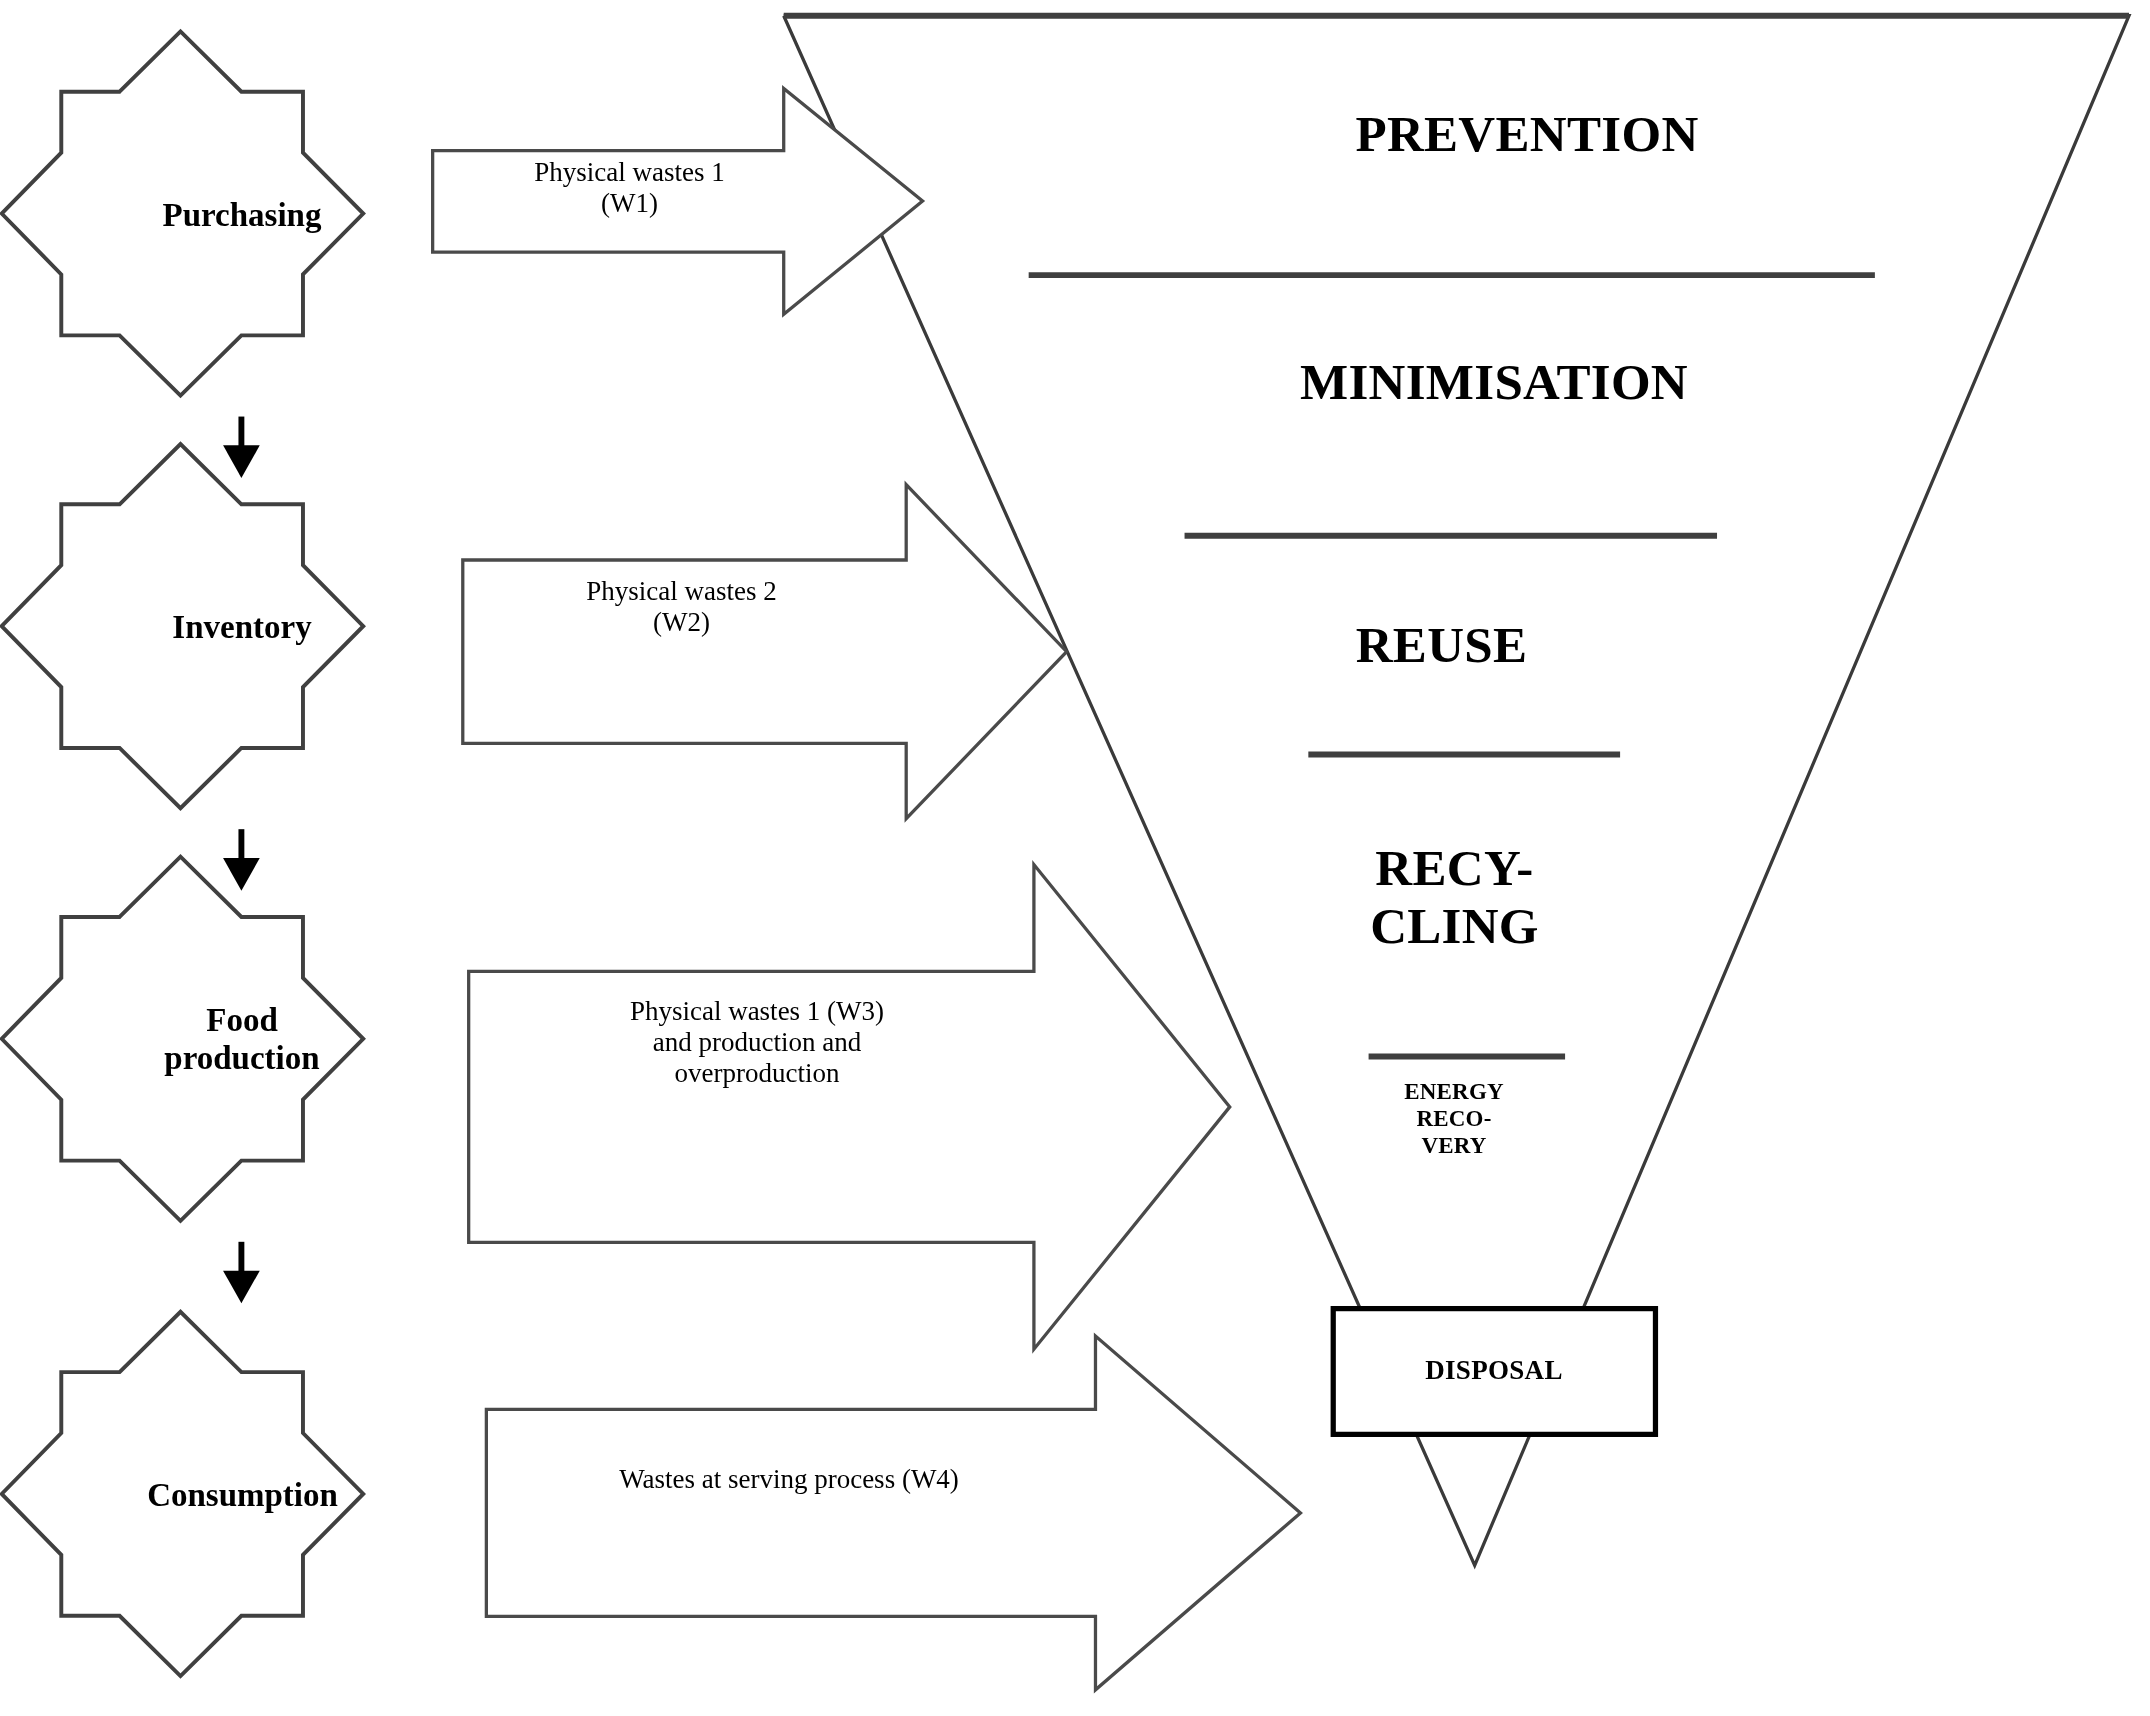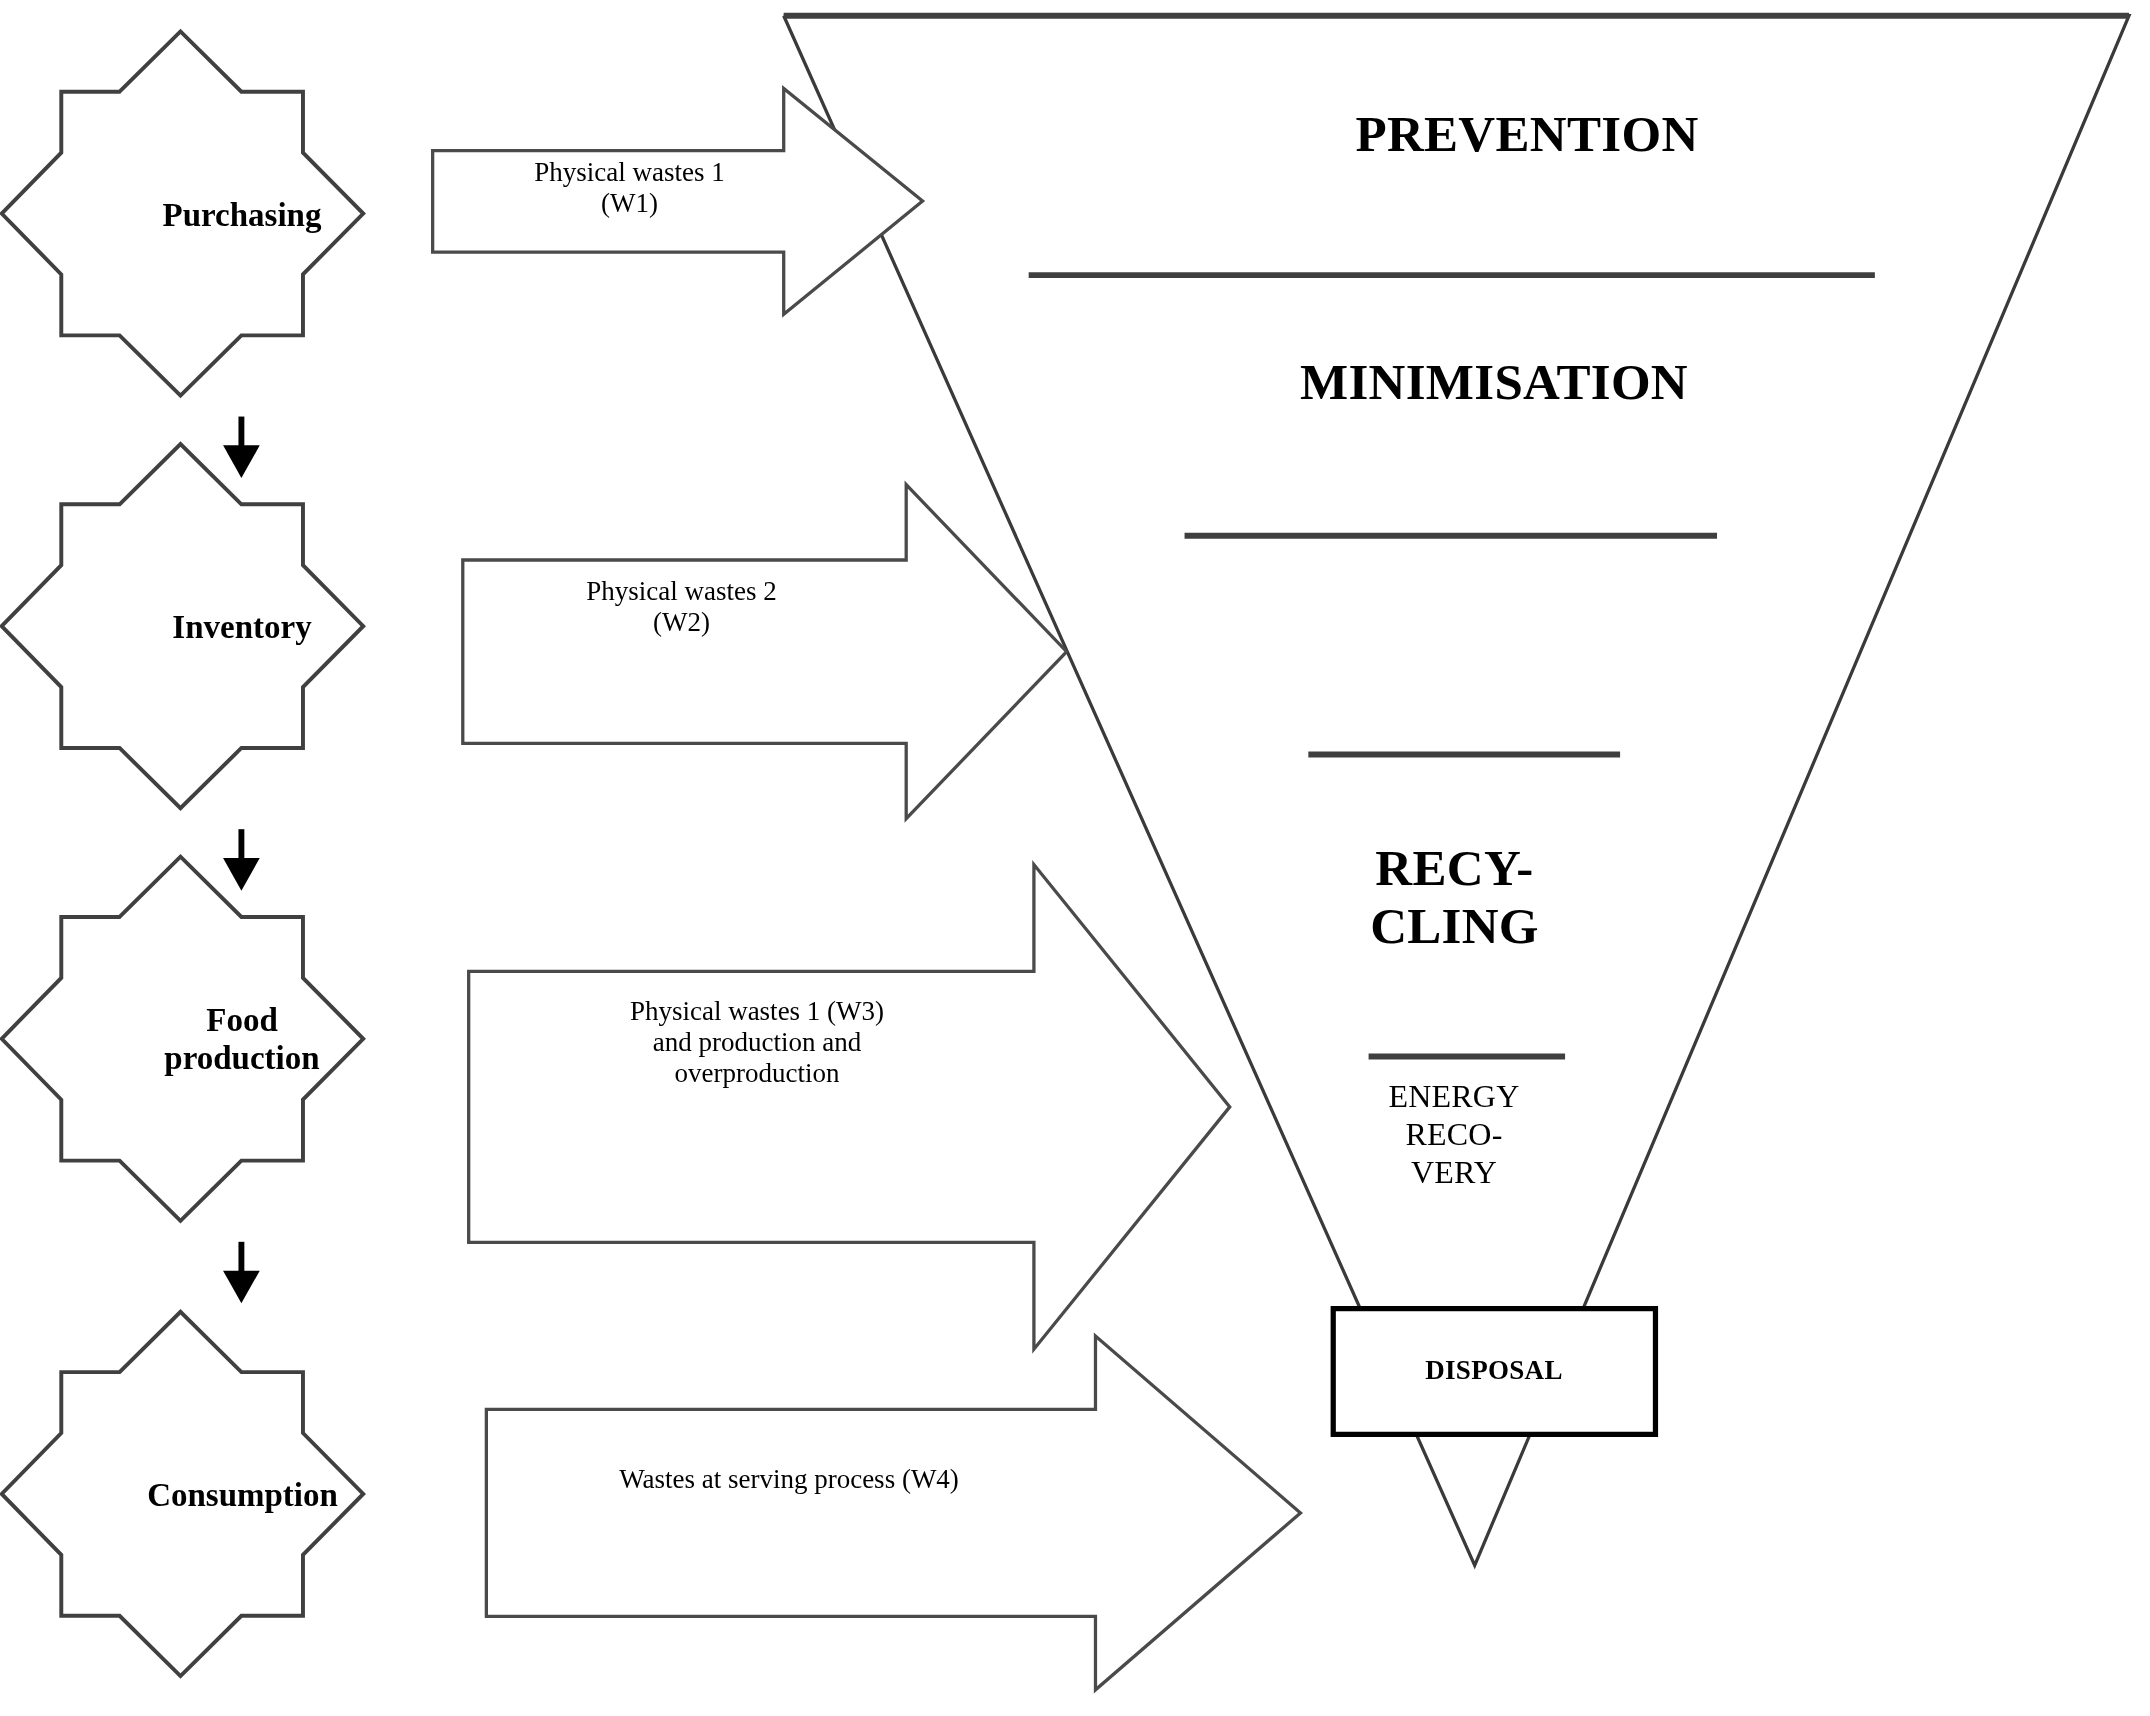--- a/index.html
+++ b/index.html
@@ -72,22 +72,22 @@
   .arrow-label {
     font-size: 27px;
     font-weight: normal;
   }
   .tier-label {
     font-weight: bold;
     font-size: 51px;
     letter-spacing: 0.3px;
   }
   .tier-label-small {
-    font-weight: normal;
-    font-size: 32px;
+    font-weight: bold;
+    font-size: 23px;
     line-height: 1.18;
     letter-spacing: 0.2px;
   }
   .tier-label-disposal {
     font-weight: bold;
     font-size: 27px;
     letter-spacing: 0.3px;
   }
 </style>
 </head>
@@ -157,20 +157,21 @@
   <div class="lbl arrow-label" style="left:498px; top:996px; width:518px;">Physical wastes 1 (W3)
 and production and
 overproduction</div>
 
   <div class="lbl arrow-label" style="left:504px; top:1428px; width:570px;margin-top:36px;">Wastes at serving process (W4)</div>
 
   <div class="lbl tier-label" style="left:1101px; top:105px; width:852px;">PREVENTION</div>
 
   <div class="lbl tier-label" style="left:1101px; top:353px; width:786px;">MINIMISATION</div>
 
+  <div class="lbl tier-label" style="left:1199px; top:616px; width:485px;">REUSE</div>
 
   <div class="lbl tier-label" style="left:1271px; top:839px; width:367px;">RECY-
 CLING</div>
 
   <div class="lbl tier-label-small" style="left:1346px; top:1078px; width:216px;">ENERGY
 RECO-
 VERY</div>
 
   <div class="lbl tier-label-disposal" style="left:1333px; top:1355px; width:322px;">DISPOSAL</div>
 

